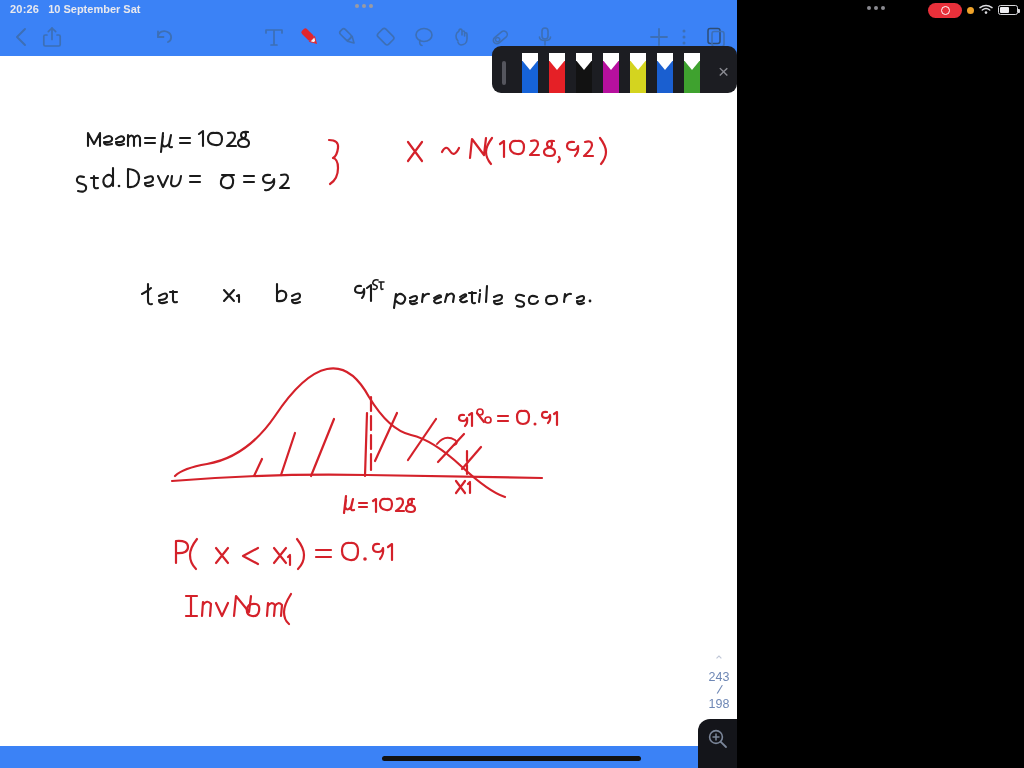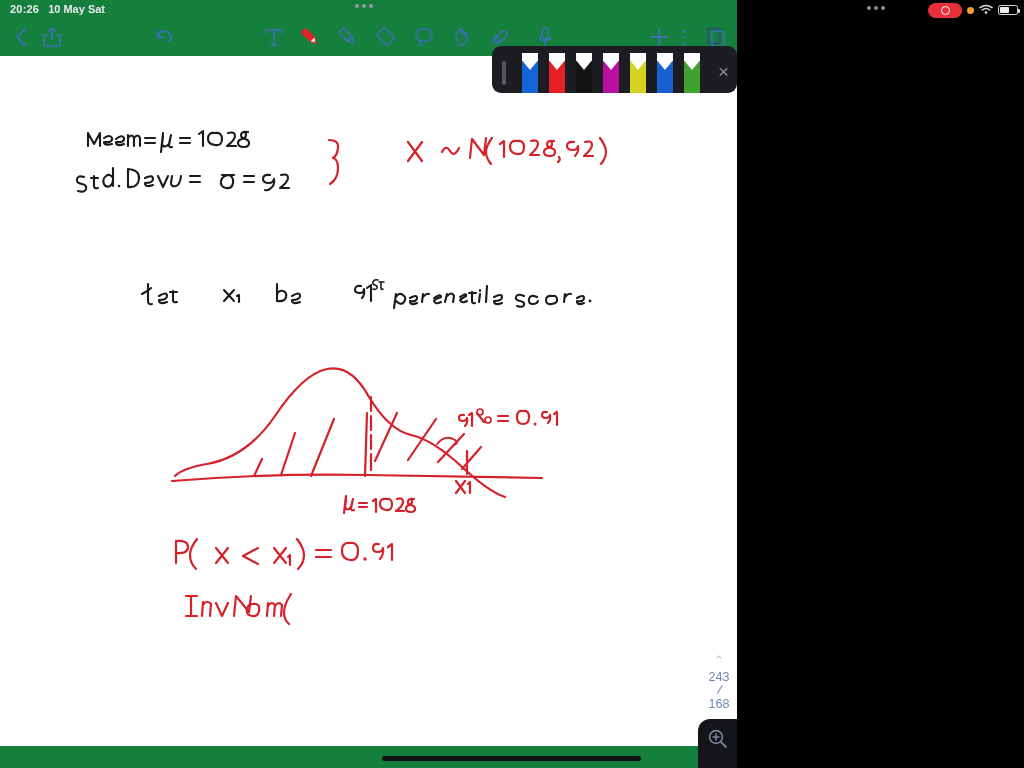--- a/index.html
+++ b/index.html
@@ -7,21 +7,21 @@
     width: 1024px; height: 768px;
     background: #000;
     font-family: "Liberation Sans", sans-serif;
     overflow: hidden;
   }
   #app { position: relative; width: 1024px; height: 768px; background: #000; }
 
   
   #notes-pane {
     position: absolute; left: 0; top: 0; width: 737px; height: 768px;
-    background: #15803d;
+    background: #3b82f6;
   }
   #status-bar {
     position: absolute; left: 0; top: 0; width: 737px; height: 18px;
     color: #e9e9ee; font-size: 11px; font-weight: bold;
     display: flex; align-items: center; padding: 0 10px;
   }
   #status-time { letter-spacing: .2px; }
   #status-date { margin-left: 9px; font-weight: bold; }
   #status-dots {
     position: absolute; left: 355px; top: 4px;
@@ -131,21 +131,21 @@
 </style>
 </head>
 <body>
 
 <div id="app">
 
   <div id="notes-pane">
 
     <div id="status-bar">
       <span id="status-time">20:26</span>
-      <span id="status-date">10 May Sat</span>
+      <span id="status-date">10 September Sat</span>
       <span id="status-dots">
         <i></i>
           <i></i>
           <i></i>
       </span>
     </div>
 
     <div id="notes-toolbar">
 
       <span class="tb-ico" id="tb-back" title="Back">
@@ -394,21 +394,21 @@
           <path d="M268 547 l-1 13 M268 550 q3 -5 7 -1 l-1 11 M275 550 q3 -5 7 -1 l-1 11"></path>
           <path d="M291 538 q-7 11 -7 18 q0 8 5 12"></path>
         </g>
       </svg>
 
       <div id="page-nav">
         <span class="chev">⌃</span>
         <span id="page-num">
           <span>243</span>
           <span class="slash">/</span>
-          <span>168</span>
+          <span>198</span>
         </span>
         <span class="chev">⌄</span>
       </div>
     </div>
 
     <div id="pen-palette">
       <div id="palette-handle"></div>
       <div class="pen">
           <div class="body" style="background:#1663d8"></div>
           <div class="nib"></div>

